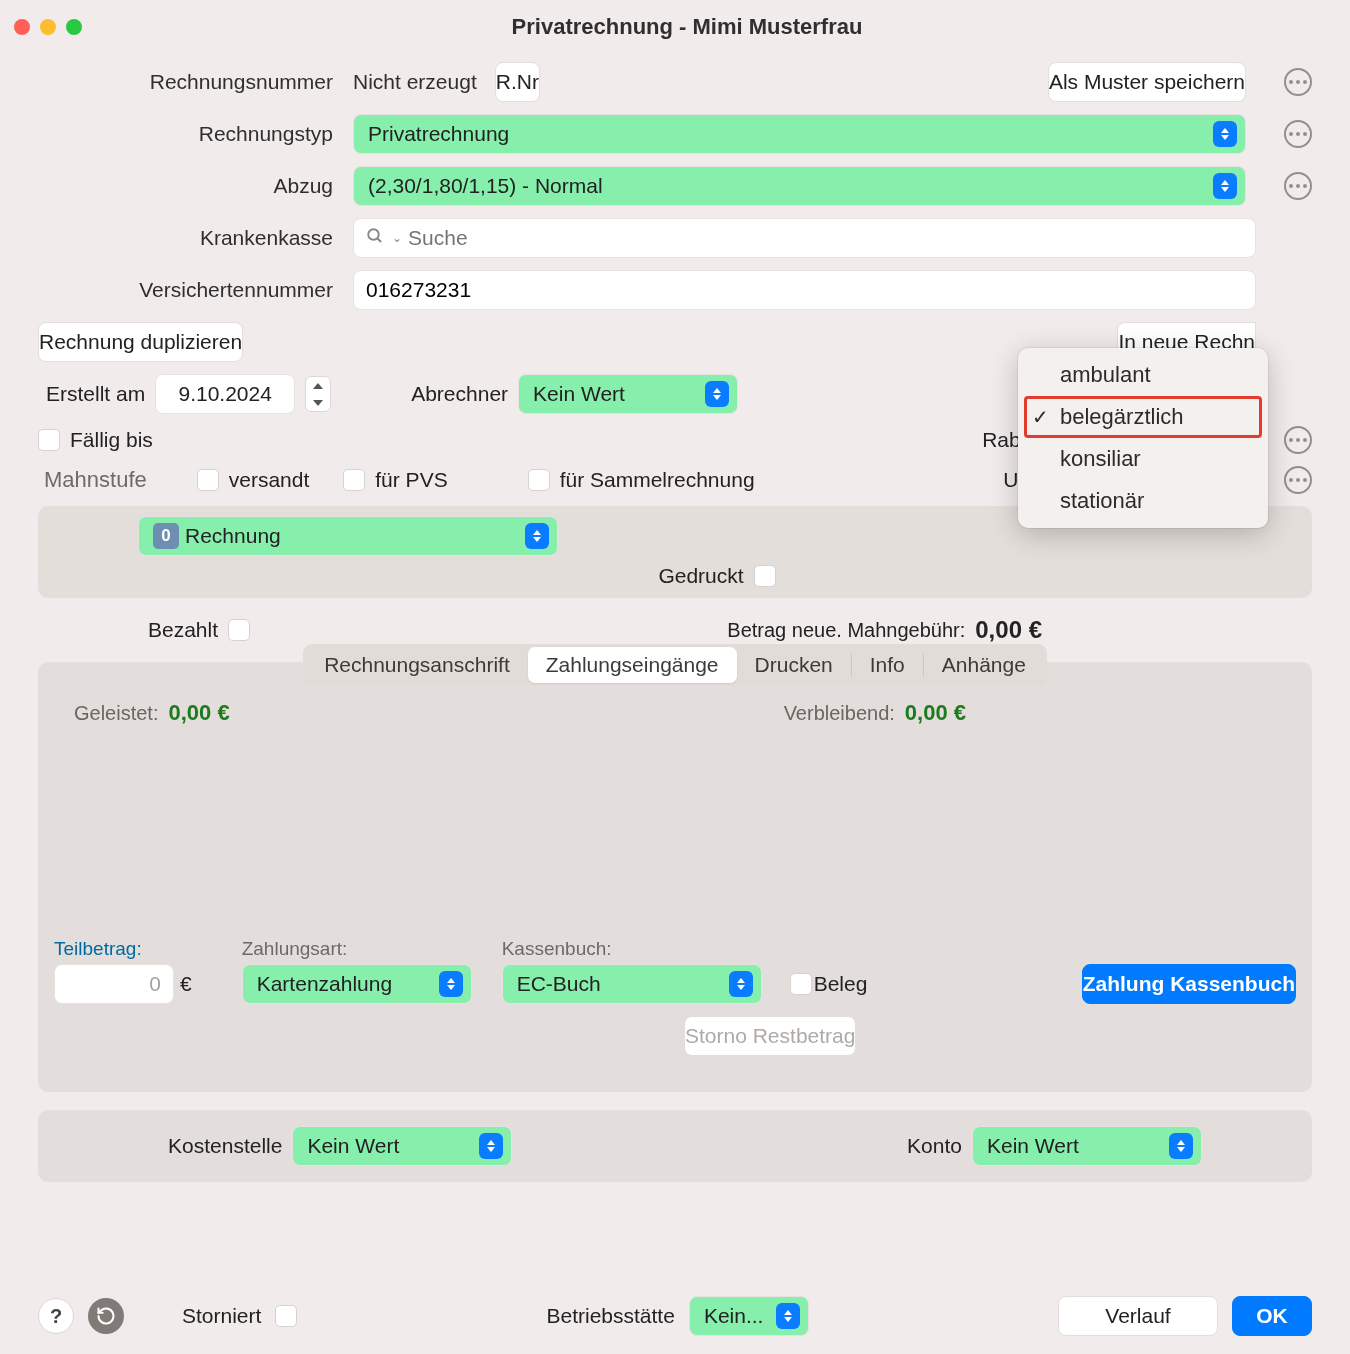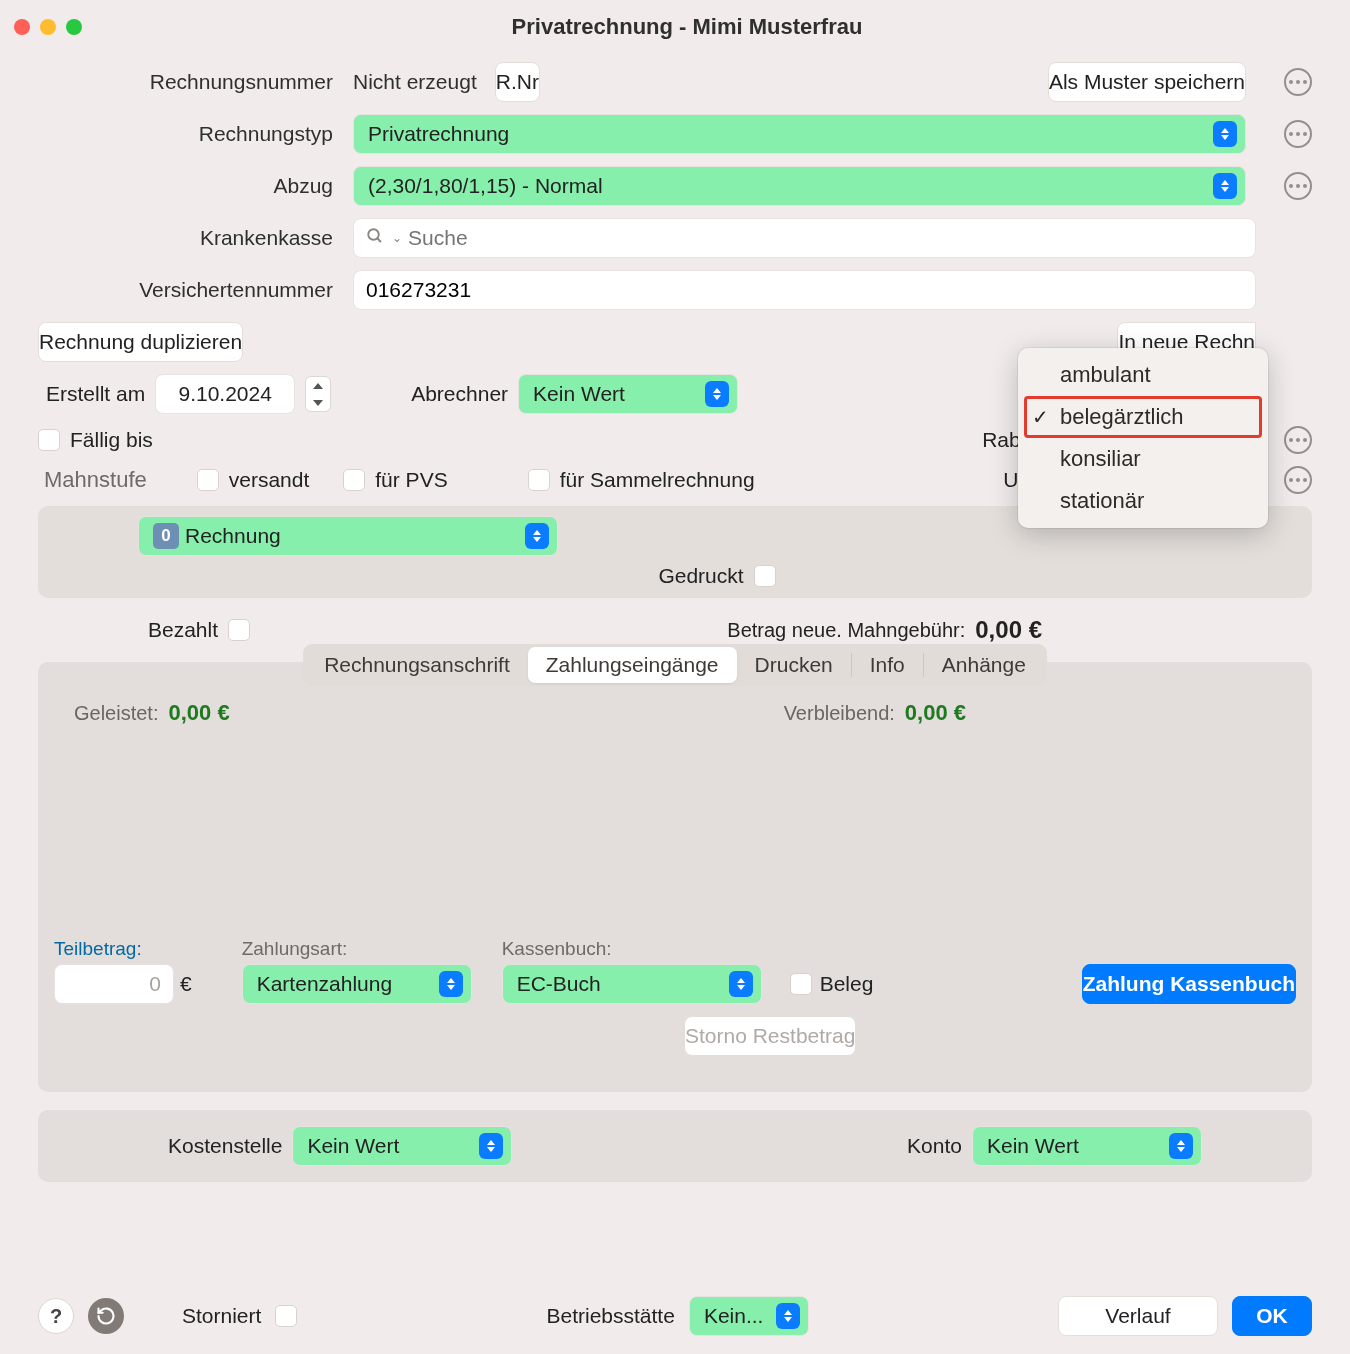--- a/index.html
+++ b/index.html
@@ -277,21 +277,21 @@
         </div>
         <div style="width:10px"></div>
         <div style="display:flex;flex-direction:column;gap:4px;">
           <div style="font-size:19px;color:#6f6a68;">Kassenbuch:</div>
           <div class="select" style="width:260px;">
             <span>EC-Buch</span>
             <span class="arrows"></span>
           </div>
         </div>
         <div style="width:8px"></div>
-        <div style="display:flex;align-items:center;gap:8px;height:40px;">
+        <div style="display:flex;align-items:center;gap:2px;height:40px;">
           <div class="checkbox"></div>
           <div style="font-size:21px;">Beleg</div>
         </div>
         <div class="spacer"></div>
         <div class="btn primary" style="height:40px;">Zahlung Kassenbuch</div>
       </div>
 
       <div class="row" style="justify-content:center;margin-top:8px;margin-bottom:0;">
         <div style="width:620px"></div>
         <div class="btn disabled">Storno Restbetrag</div>

